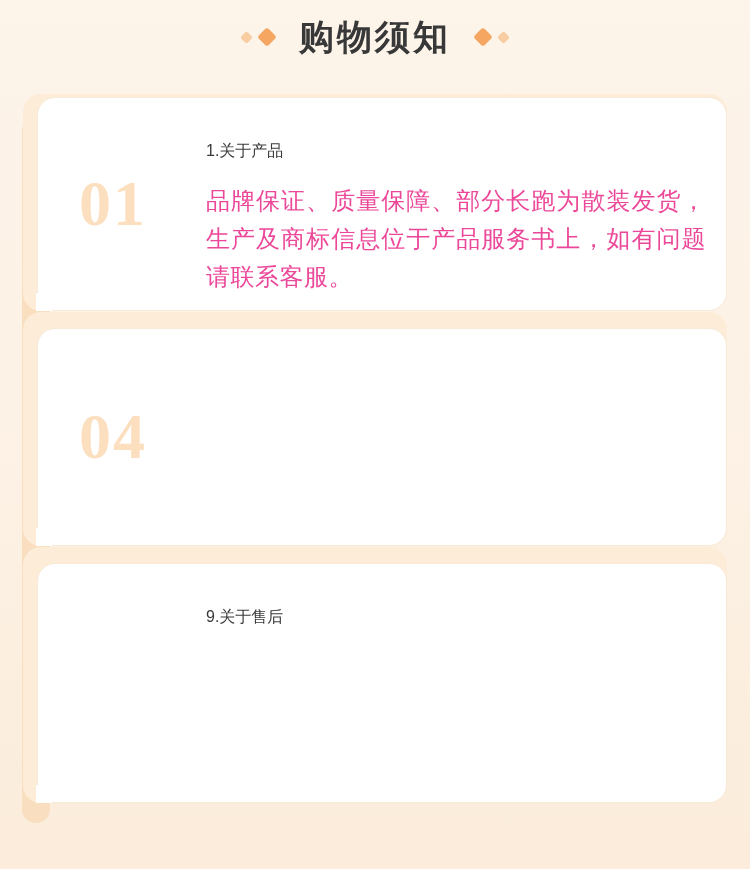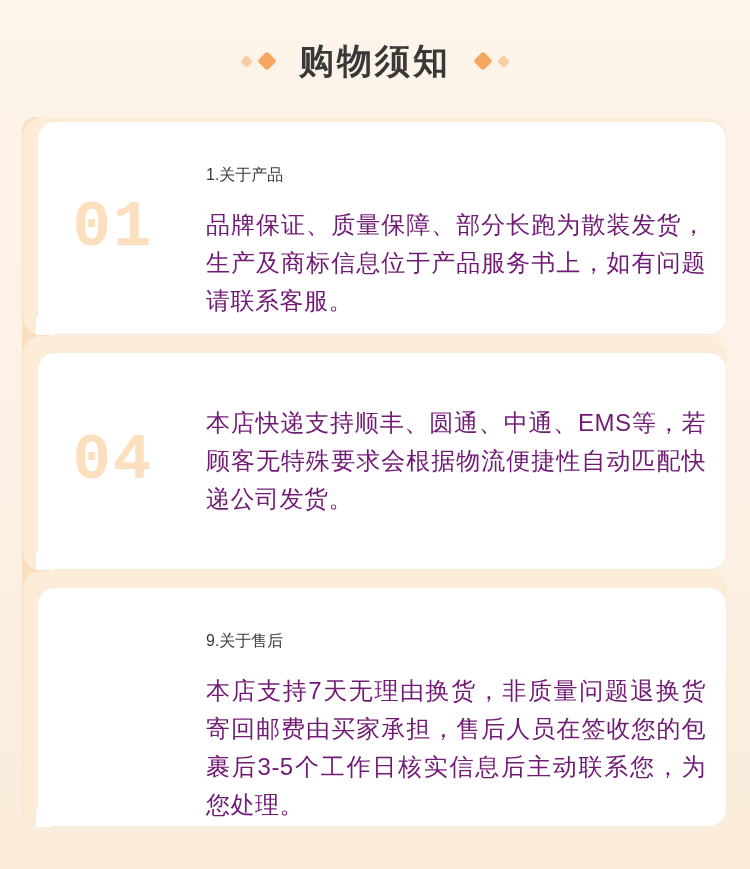--- a/index.html
+++ b/index.html
@@ -6,21 +6,21 @@
   body{
     width:750px;height:869px;
     font-family:"Liberation Sans","DejaVu Sans",sans-serif;
     background:linear-gradient(180deg,#fdf4ea 0%,#fcf1e4 55%,#fbecdb 100%);
     overflow:hidden;position:relative;
   }
   .page{position:relative;width:750px;height:869px;}
 
   
   .header{
-    padding-top:40px;height:42px;
+    padding-top:16px;height:42px;
     display:flex;justify-content:center;align-items:center;gap:9px;
   }
   .page-title{
     font-size:35px;font-weight:bold;color:#383838;
     letter-spacing:3px;margin:0 16px;line-height:42px;
   }
   .diamond-lg{width:14px;height:14px;background:#f5a761;border-radius:3px;transform:rotate(45deg);}
   .diamond-sm{width:9px;height:9px;background:#f8cda2;border-radius:2px;transform:rotate(45deg);}
 
   
@@ -47,28 +47,28 @@
     content:"";position:absolute;left:-2px;bottom:-1px;
     width:16px;height:18px;background:#ffffff;z-index:4;
   }
   .card1{height:214px;}
   .card2{height:218px;margin-top:17px;}
   .card3{height:240px;margin-top:17px;}
 
   .card-number{
     position:absolute;left:0;top:50%;transform:translateY(-50%);
     width:150px;text-align:center;
-    font-family:Liberation Mono, monospace;
+    font-family:Liberation Serif, serif;
     font-size:64px;font-weight:bold;color:#fcdfbf;letter-spacing:2px;
   }
   .card-heading{
     font-size:16px;color:#3a3a3a;line-height:33px;margin:0;font-weight:400;
   }
   .card-body{
-    font-size:24px;color:#701a75;line-height:38px;margin:15px 0 0 0;
+    font-size:24px;color:#ec4899;line-height:38px;margin:15px 0 0 0;
     text-align:justify;letter-spacing:0.5px;
   }
 </style>
 </head>
 <body>
 
 <div class="page">
 
   <div class="header">
     <span class="diamond-sm"></span>
@@ -83,22 +83,20 @@
   <div class="cards">
 
     <section class="card card1 first">
       <div class="card-number">01</div>
       <h2 class="card-heading">1.关于产品</h2>
       <p class="card-body">品牌保证、质量保障、部分长跑为散装发货，生产及商标信息位于产品服务书上，如有问题请联系客服。</p>
     </section>
 
     <section class="card card2">
       <div class="card-number">04</div>
-      <p class="card-body">本店快递支持顺丰、圆通、中通、EMS等，若顾客无特殊要求会根据物流便捷性自动匹配快递公司发货。</p>
     </section>
 
     <section class="card card3">
       <h2 class="card-heading">9.关于售后</h2>
-      <p class="card-body">本店支持7天无理由换货，非质量问题退换货寄回邮费由买家承担，售后人员在签收您的包裹后3-5个工作日核实信息后主动联系您，为您处理。</p>
     </section>
 
   </div>
 </div>
 
 </body></html>

